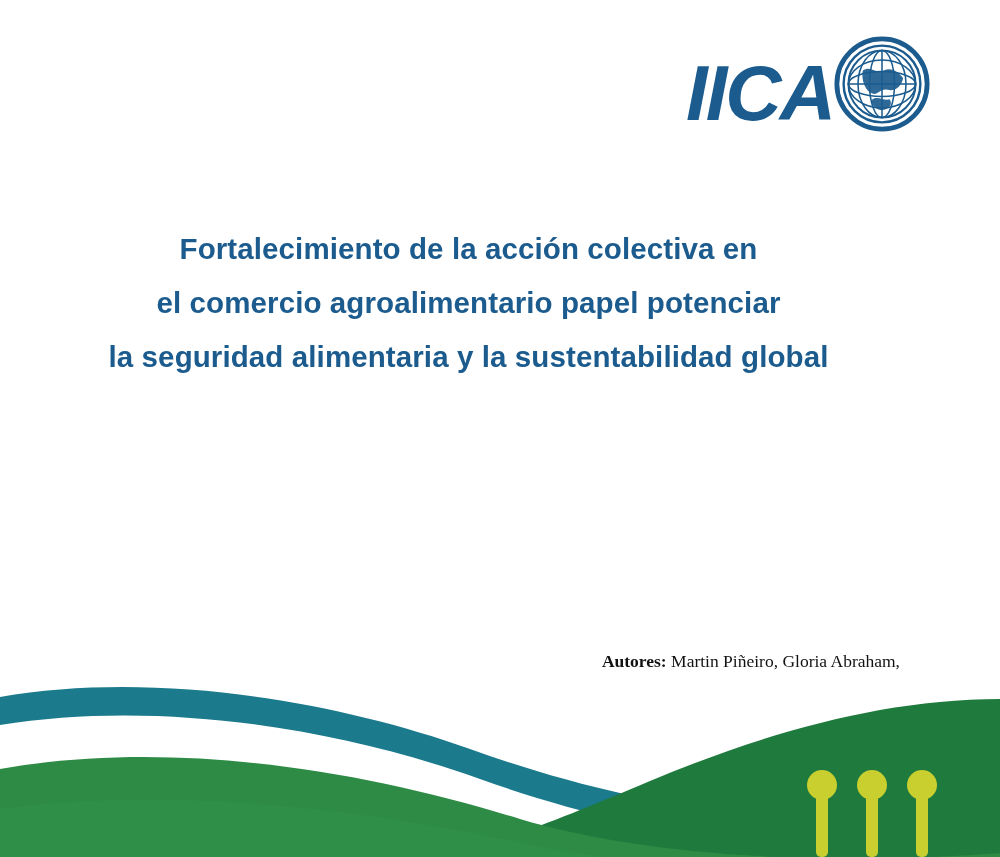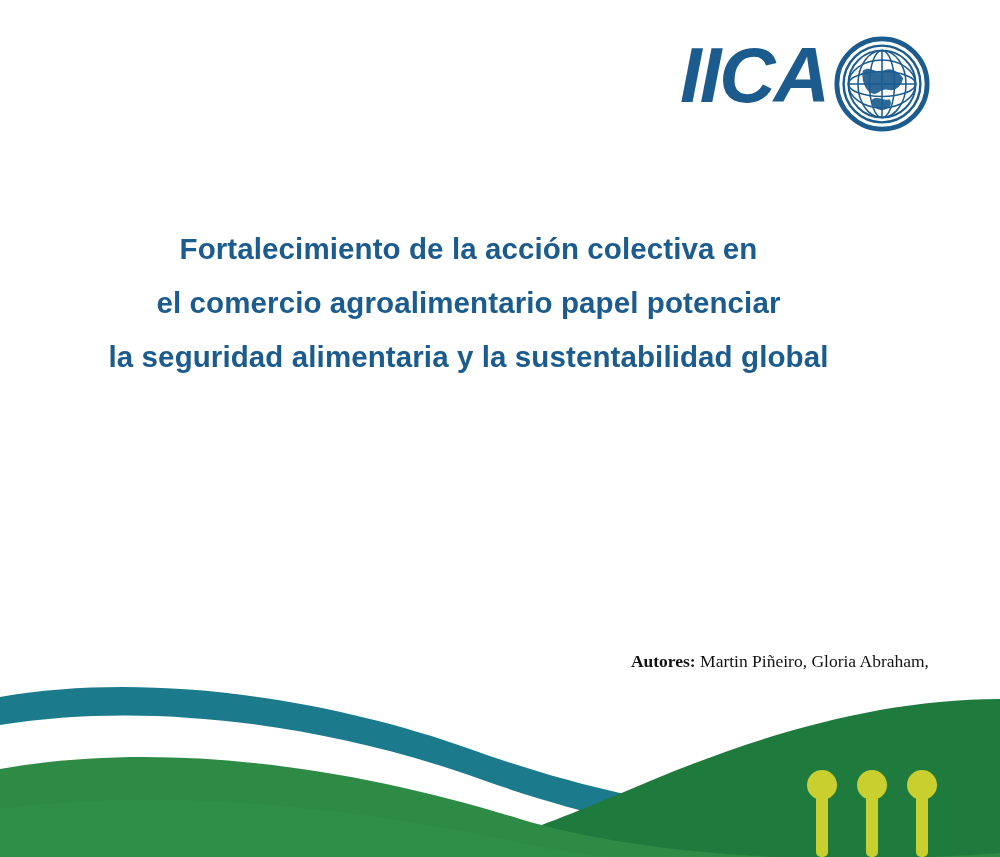--- a/index.html
+++ b/index.html
@@ -22,22 +22,21 @@
     background: #ffffff;
     overflow: hidden;
   }
 
   
   .logo-block {
     position: absolute;
     top: 36px;
     right: 70px;
     display: flex;
-    align-items: flex-start;
-    gap: 6px;
+    align-items: flex-end;
   }
   .logo-word {
     font-family: "Liberation Sans", sans-serif;
     font-weight: bold;
     font-style: italic;
     font-size: 78px;
     line-height: 78px;
     letter-spacing: -2px;
     color: #1b5b8e;
     -webkit-text-stroke: 0px;
@@ -66,21 +65,21 @@
     display: block;
     white-space: nowrap;
   }
 
   
   .authors {
     position: absolute;
     top: 648px;
     left: 0;
     width: 1000px;
-    padding-right: 71px;
+    padding-right: 100px;
     box-sizing: border-box;
     text-align: right;
     font-family: "Liberation Serif", serif;
     font-size: 17.5px;
     line-height: 27px;
     color: #121212;
   }
   .authors .lbl {
     font-weight: bold;
   }

